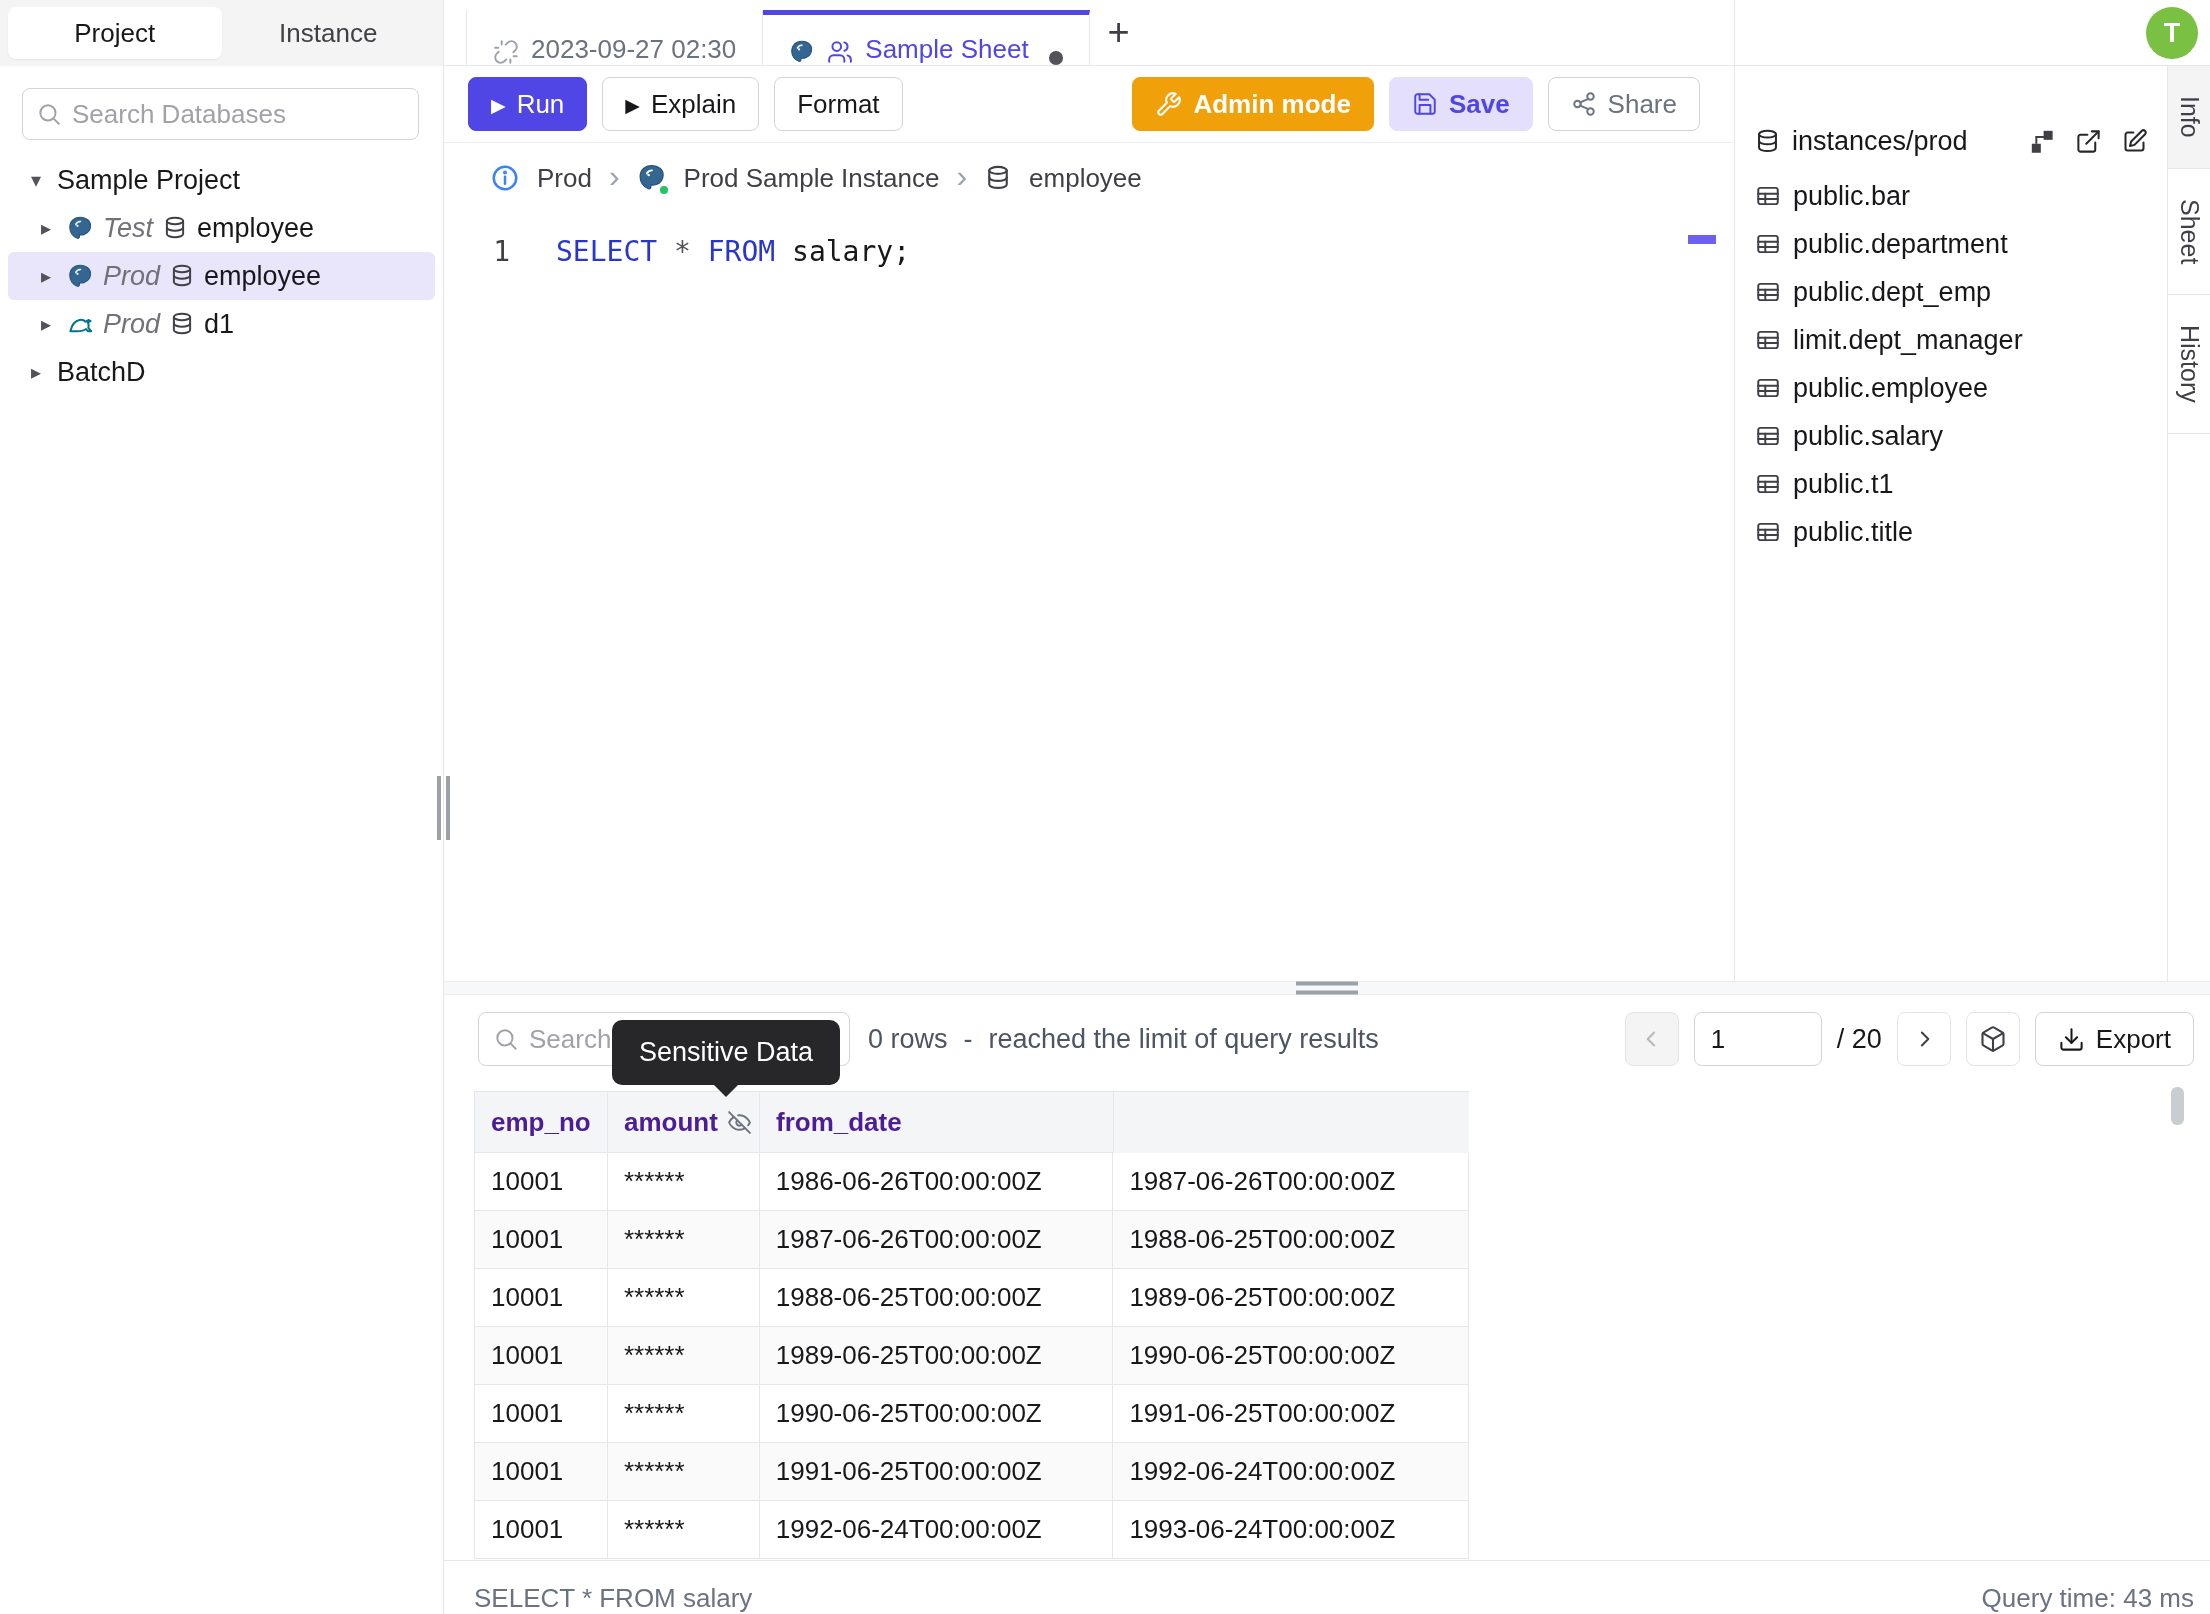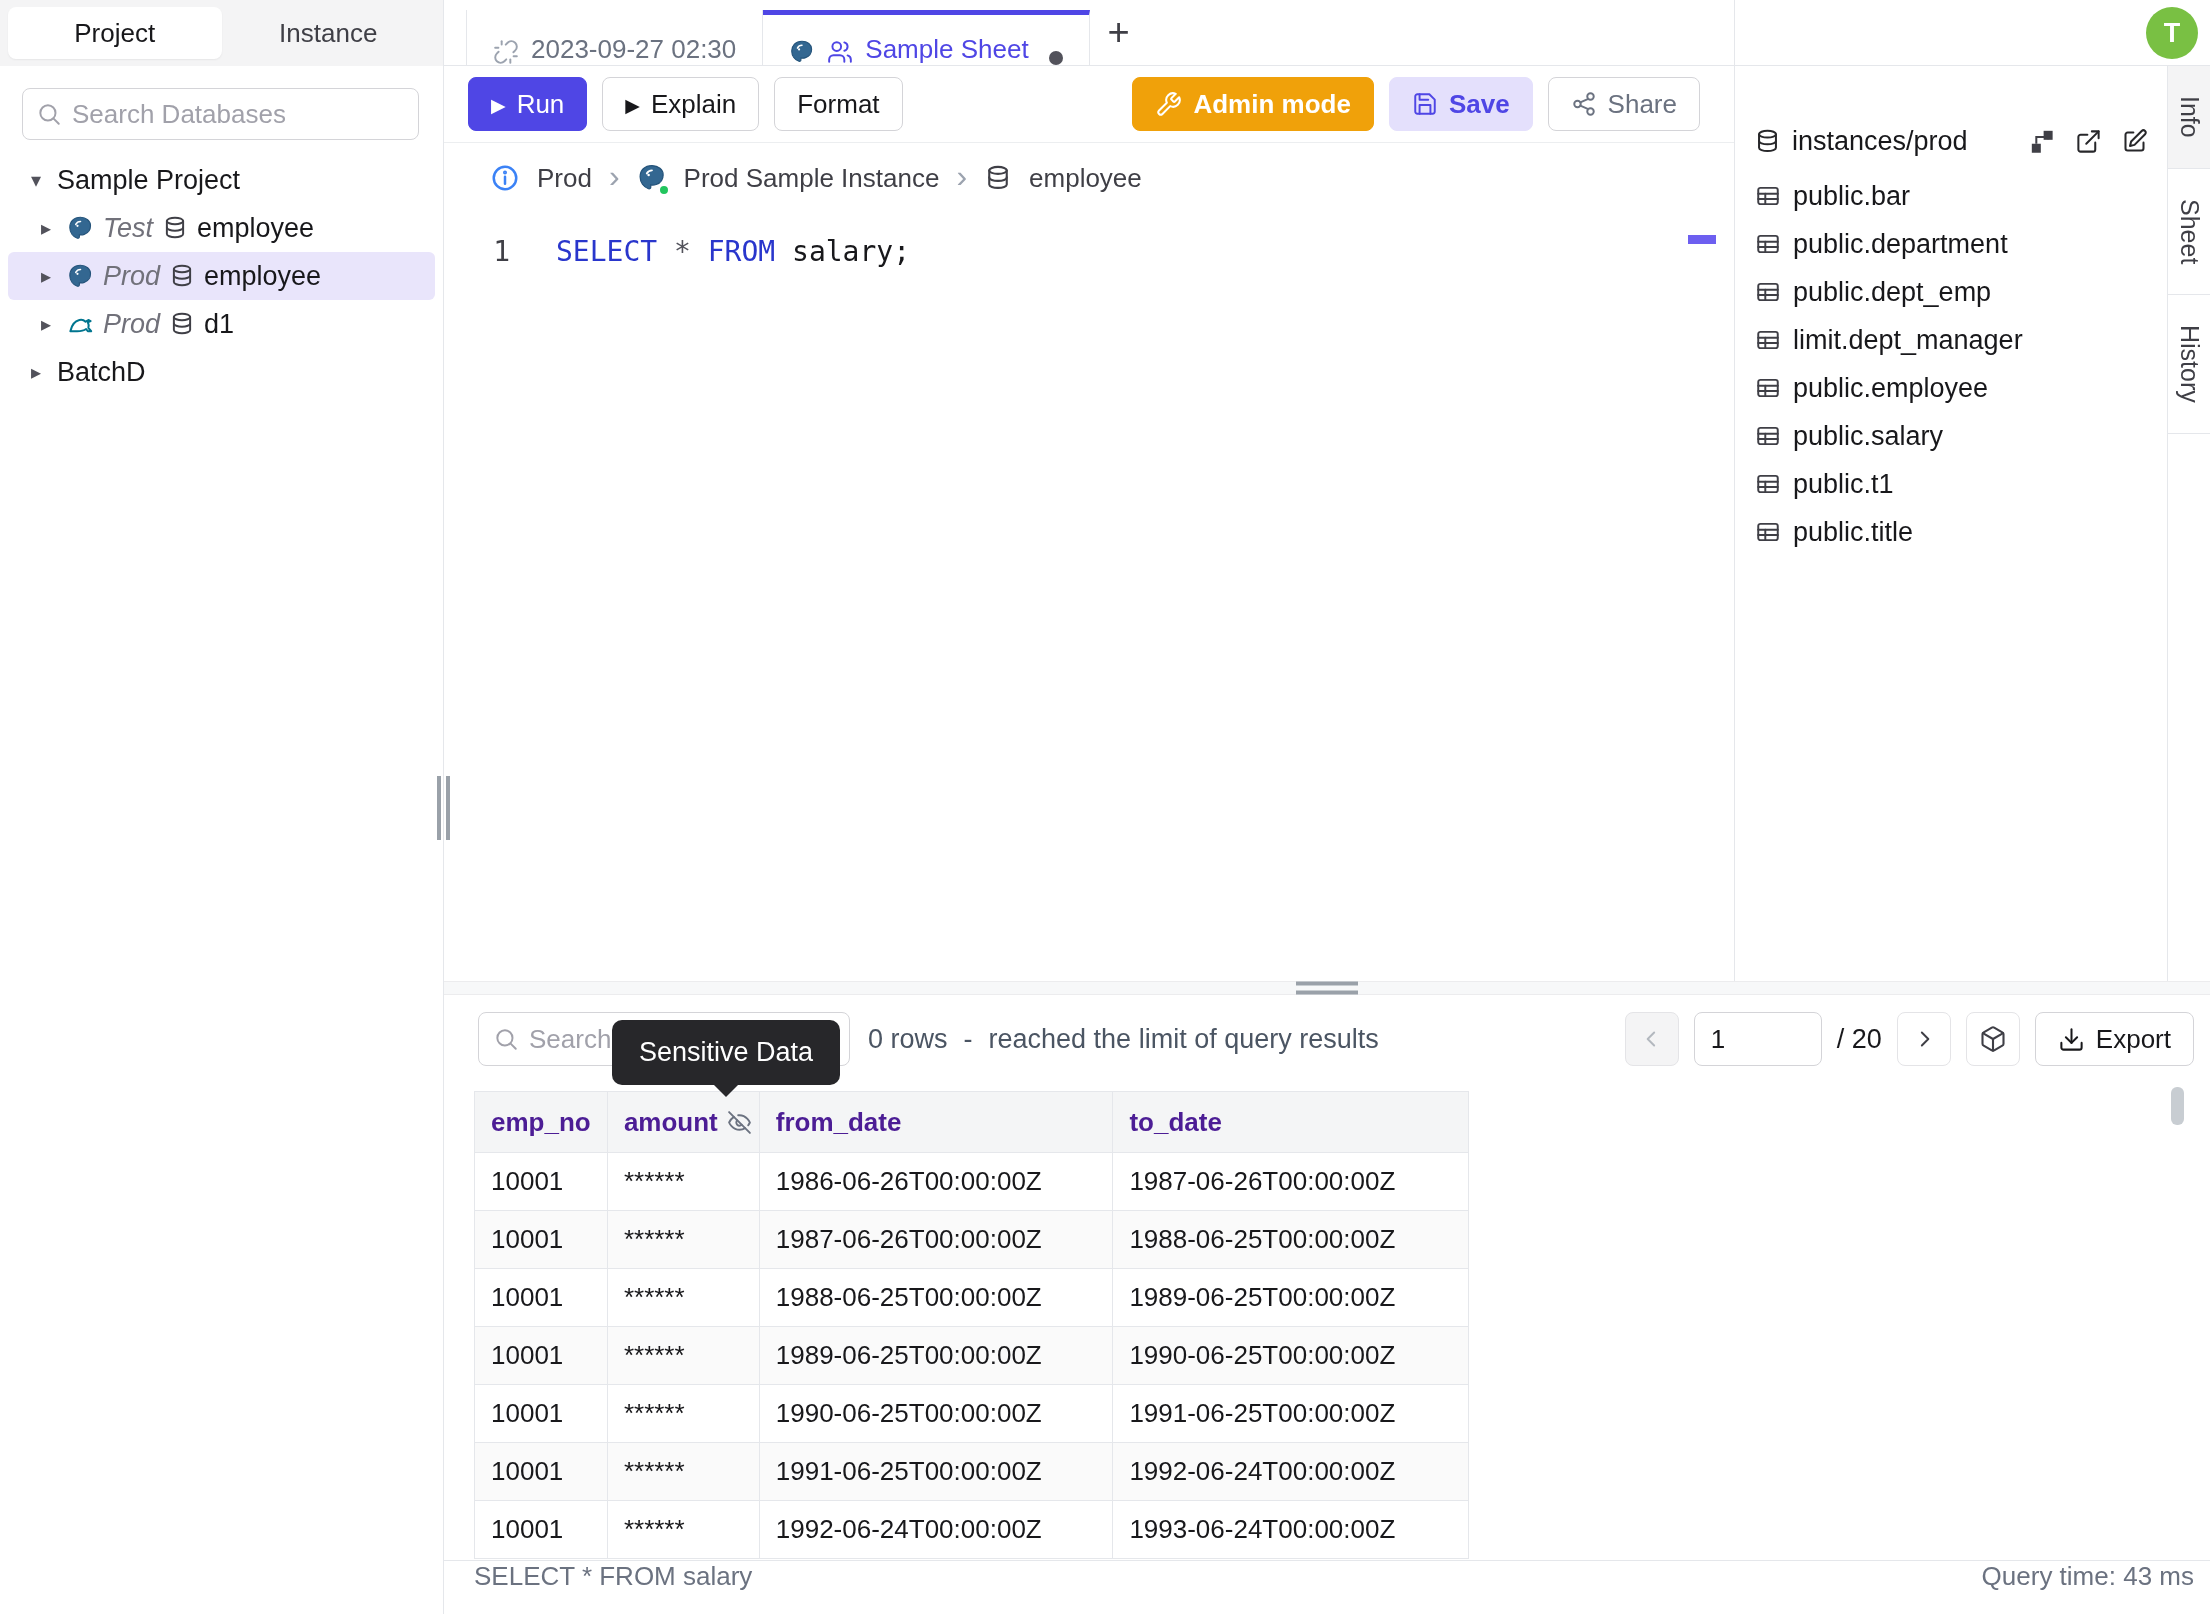--- a/index.html
+++ b/index.html
@@ -101,21 +101,21 @@
   .rtable { margin:24px 0 0 30px; width:995px; border-left:1px solid #e5e7eb; border-top:1px solid #e5e7eb; font-size:26px; flex:none; }
   .rrow { display:flex; height:58px; background:#fff; }
   .rhead .rrow { height:61px; background:#f4f5f6; }
   .rcell { border-right:1px solid #e5e7eb; border-bottom:1px solid #e5e7eb; display:flex; align-items:center; gap:9px; padding:0 16px; overflow:hidden; white-space:nowrap; }
   .rhead .rcell { color:#4c1d95; font-weight:700; }
   .rbody .rrow:nth-child(even) { background:#fafafa; }
   .c1 { width:133px; } .c2 { width:152px; } .c3 { width:354px; } .c4 { width:356px; }
   .eye-ic { color:#6b7280; display:flex; }
   .scroll-thumb { position:absolute; right:26px; top:92px; width:13px; height:38px; border-radius:6px; background:#c8cdd2; }
 
-  .status-bar { margin-top:auto; height:54px; flex:none; border-top:1px solid #e5e7eb; display:flex; align-items:flex-start; justify-content:space-between; padding:0 16px 0 30px; color:#6b7280; font-size:26px; }
+  .status-bar { margin-top:auto; height:54px; flex:none; border-top:1px solid #e5e7eb; display:flex; align-items:flex-end; justify-content:space-between; padding:0 16px 0 30px; color:#6b7280; font-size:26px; }
 </style>
 </head>
 <body>
 
 <div class="page">
 
   <div class="sidebar">
     <div class="side-tabs">
 
         <div class="side-tab active">Project</div>
@@ -505,23 +505,20 @@
                     <path d="M9.88 9.88a3 3 0 1 0 4.24 4.24"></path>
                     <path d="M10.73 5.08A10.43 10.43 0 0 1 12 5c7 0 10 7 10 7a13.16 13.16 0 0 1-1.67 2.68"></path>
                     <path d="M6.61 6.61A13.5 13.5 0 0 0 2 12s3 7 10 7a9.74 9.74 0 0 0 5.39-1.61"></path>
                     <line x1="2" x2="22" y1="2" y2="22"></line>
                   </svg>
                 </span>
             </div>
             <div class="rcell c3">
                 <span>from_date</span>
               </div>
-            <div class="rcell c4">
-                <span>to_date</span>
-              </div>
           </div>
         </div>
         <div class="rbody">
 
             <div class="rrow">
               <div class="rcell c1">10001</div>
               <div class="rcell c2">******</div>
               <div class="rcell c3">1986-06-26T00:00:00Z</div>
               <div class="rcell c4">1987-06-26T00:00:00Z</div>
             </div>

